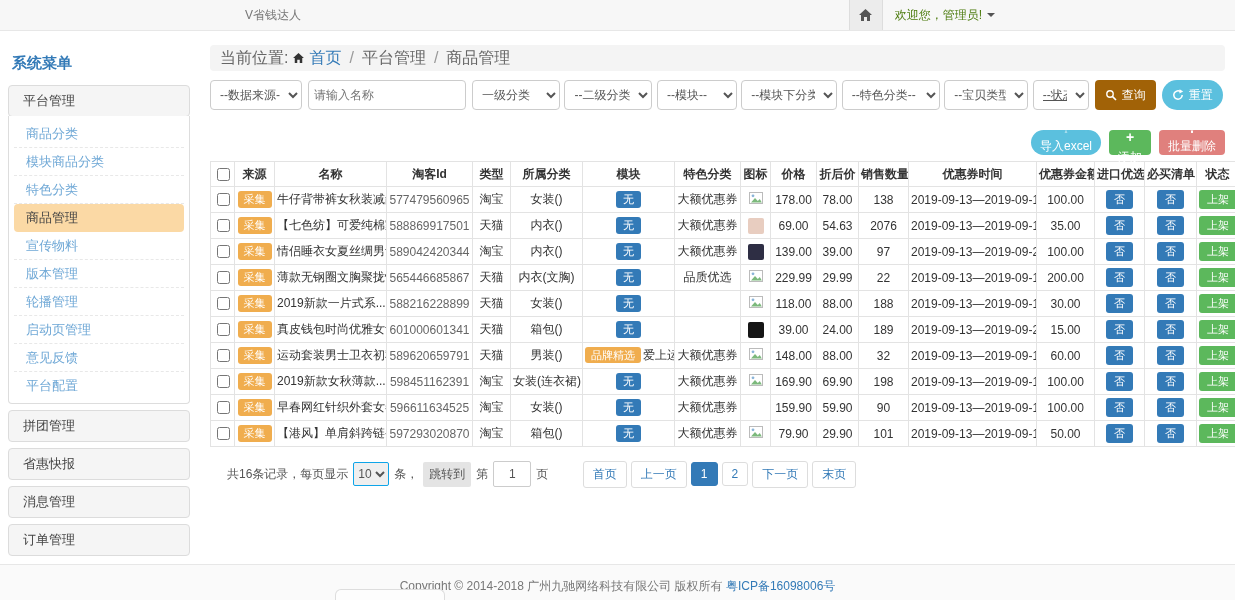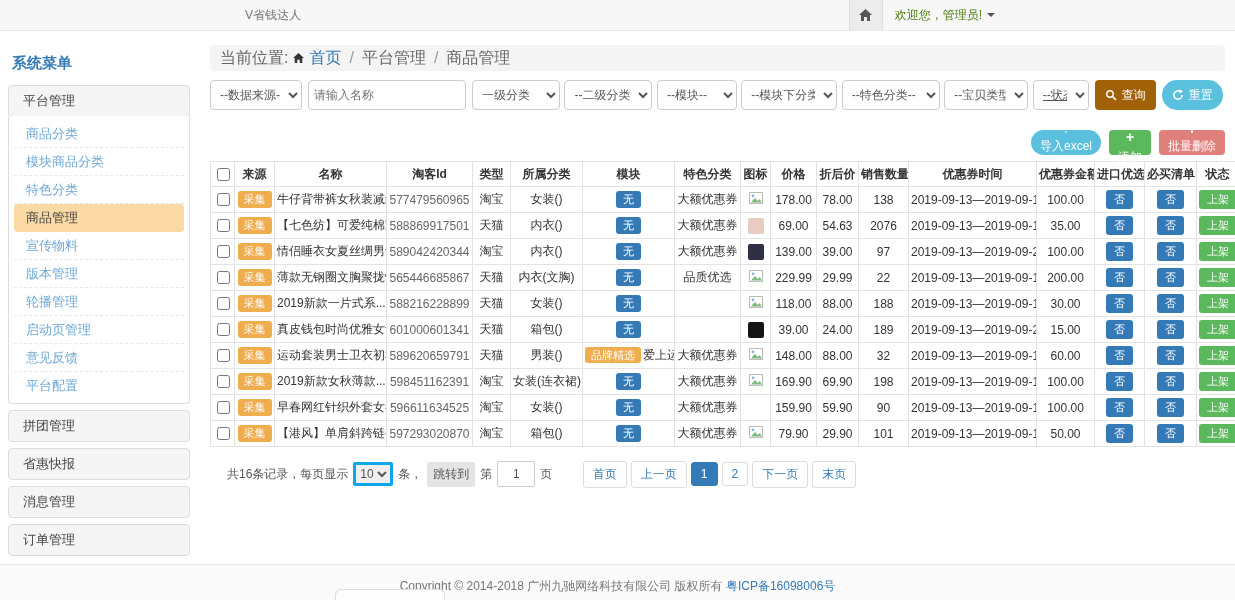--- a/index.html
+++ b/index.html
@@ -64,21 +64,21 @@
   .badge-orange{background:#f0ad4e;}
   .badge-blue{background:#337ab7;padding:2px 7px;}
   .module-text{margin-left:2px;color:#333;}
   .pill{display:inline-block;padding:3px 8px;border-radius:3px;color:#fff;font-size:11px;line-height:1.1;cursor:pointer;}
   .pill-blue{background:#337ab7;}
   .pill-green{background:#5cb85c;}
   .thumb{display:inline-block;width:16px;height:16px;border-radius:2px;vertical-align:middle;}
 
   .pager-row{position:relative;margin-top:12px;font-size:12px;color:#555;text-align:center;height:30px;}
   .pager-left{position:absolute;left:17px;top:2px;display:flex;align-items:center;gap:5px;}
-  .pager-left select{height:24px;border:3px solid #0ea5e9;border-radius:2px;font-size:12px;color:#555;}
+  .pager-left select{height:24px;border:1px solid #0ea5e9;border-radius:2px;font-size:12px;color:#555;}
   .jump-chip{background:#e4e4e4;padding:4px 6px;border-radius:2px;cursor:pointer;}
   .jump-input{width:32px;height:22px;border:1px solid #ccc;border-radius:2px;text-align:center;font-size:12px;color:#555;}
   .pager-right{display:inline-block;margin-top:2px;}
   .pbtn{display:inline-block;border:1px solid #ddd;color:#337ab7;padding:4px 9px;margin-left:4px;
     border-radius:3px;background:#fff;cursor:pointer;}
   .pbtn.active{background:#337ab7;color:#fff;border-color:#337ab7;}
 
   footer{position:absolute;left:0;right:0;bottom:0;height:35px;background:#fafafa;
     border-top:1px solid #e7e7e7;text-align:center;font-size:12px;color:#777;line-height:42px;}
   footer a{color:#337ab7;text-decoration:none;cursor:pointer;}

